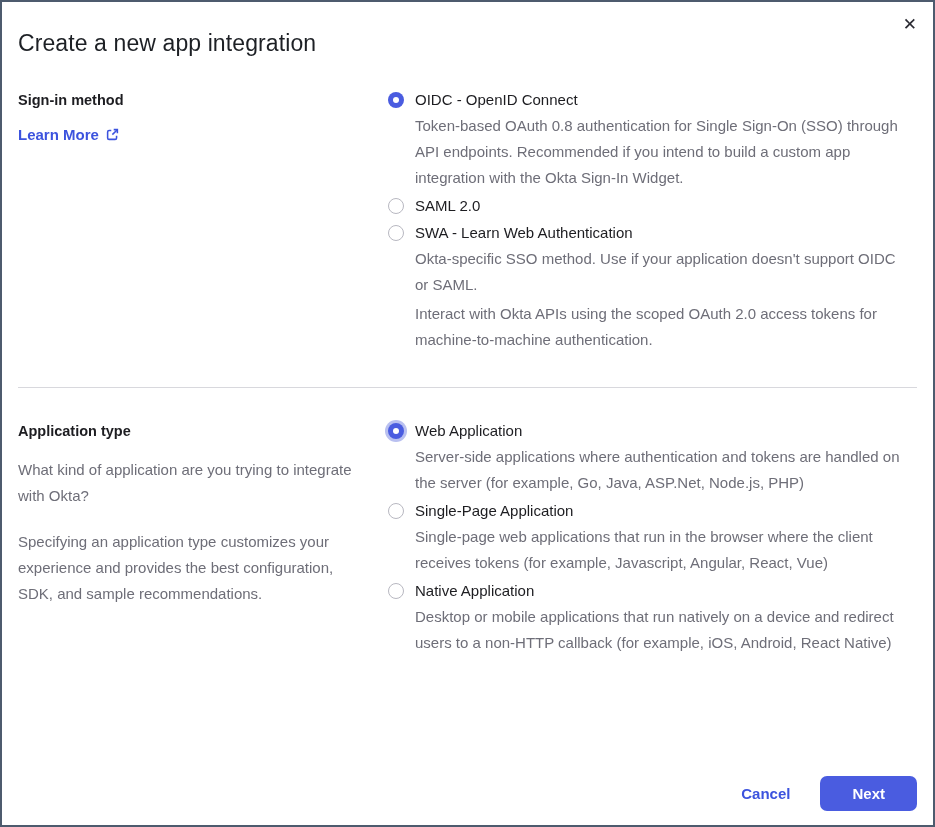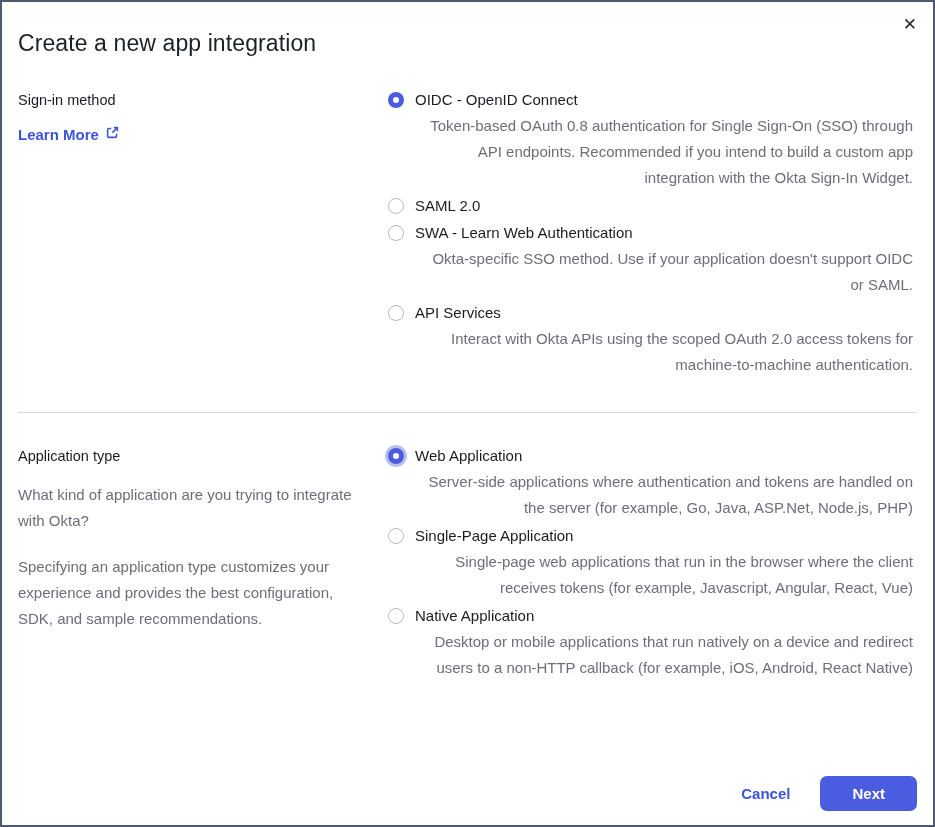--- a/index.html
+++ b/index.html
@@ -37,44 +37,45 @@
     padding:4px;
   }
   .form-row{
     display:grid;
     grid-template-columns:358px 1fr;
     column-gap:12px;
     margin-top:31px;
   }
   .field-label{
     font-size:14.5px;
-    font-weight:400;
+    font-weight:700;
     color:var(--text1);
     line-height:24px;
   }
   .learn-more{
     margin-top:14px;
     display:inline-flex;
+    align-items:center;
     gap:7px;
     color:var(--link);
     font-size:15px;
     font-weight:700;
     text-decoration:none;
     cursor:pointer;
   }
   .learn-more svg{display:block;}
   .left-para{
     margin-top:14px;
     font-size:15px;
     line-height:26px;
     color:var(--text2);
     max-width:348px;
   }
   .left-para + .left-para{margin-top:20px;}
-  .option{margin-bottom:3px;text-align:right;}
+  .option{margin-bottom:3px;}
   .option-head{
     display:flex;
     align-items:center;
     gap:11px;
     height:24px;
     margin-bottom:1px;
     cursor:pointer;
   }
   .radio{
     width:16px;height:16px;border-radius:50%;
@@ -181,24 +182,20 @@
 
       <div class="option">
         <div class="option-head" role="radio" aria-checked="false">
           <span class="radio"></span>
           <span class="option-label">SWA - Learn Web Authentication</span>
         </div>
         <div class="option-desc">Okta-specific SSO method. Use if your application doesn't support OIDC or SAML.</div>
       </div>
 
       <div class="option">
-        <div class="option-head" role="radio" aria-checked="false">
-          <span class="radio"></span>
-          <span class="option-label">API Services</span>
-        </div>
         <div class="option-desc">Interact with Okta APIs using the scoped OAuth 2.0 access tokens for machine-to-machine authentication.</div>
       </div>
 
     </div>
   </div>
 
   <hr class="divider">
 
   <div class="form-row">
     <div>

